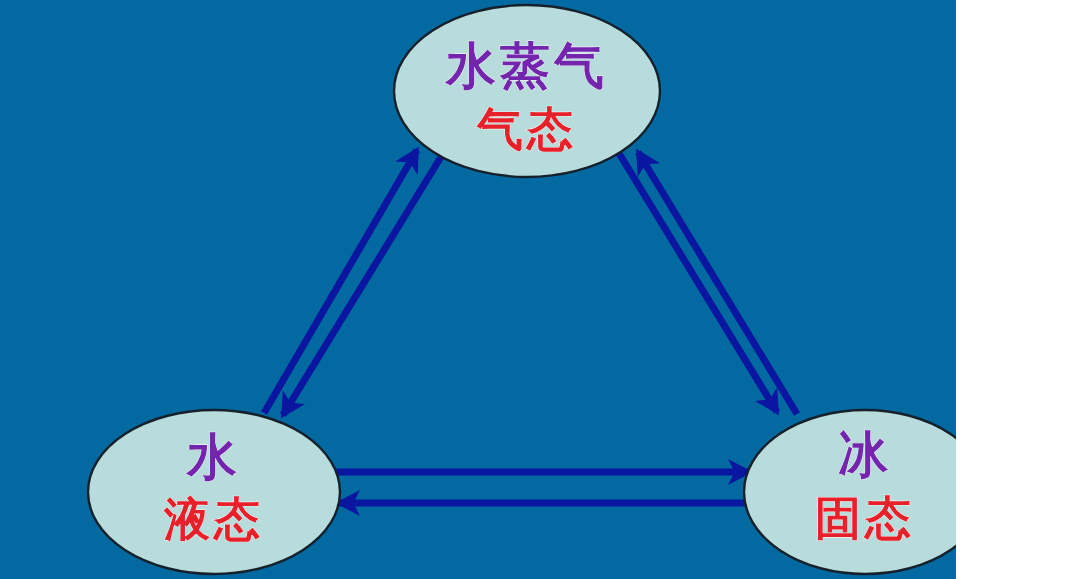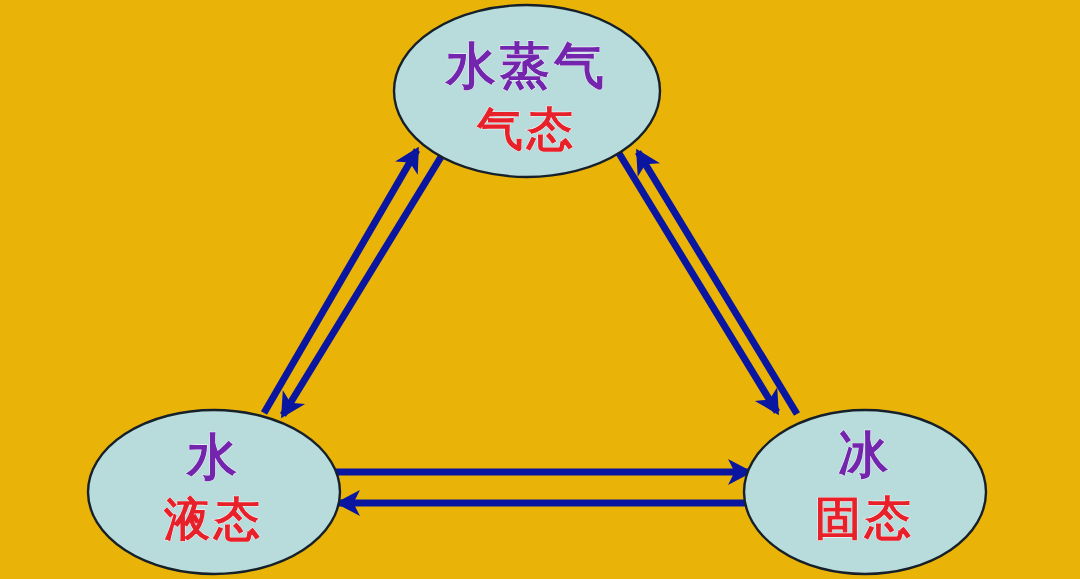--- a/index.html
+++ b/index.html
@@ -6,23 +6,23 @@
   html, body {
     margin: 0;
     padding: 0;
     background: #ffffff;
   }
   body {
     font-family: "Liberation Sans", "DejaVu Sans", sans-serif;
   }
   #stage {
     position: relative;
-    width: 1080px;
+    width: 956px;
     height: 579px;
-    background: #eab308;
+    background: #0369a1;
     overflow: hidden;
   }
   #diagram-svg {
     position: absolute;
     left: 0;
     top: 0;
     width: 1080px;
     height: 579px;
     display: block;
   }

